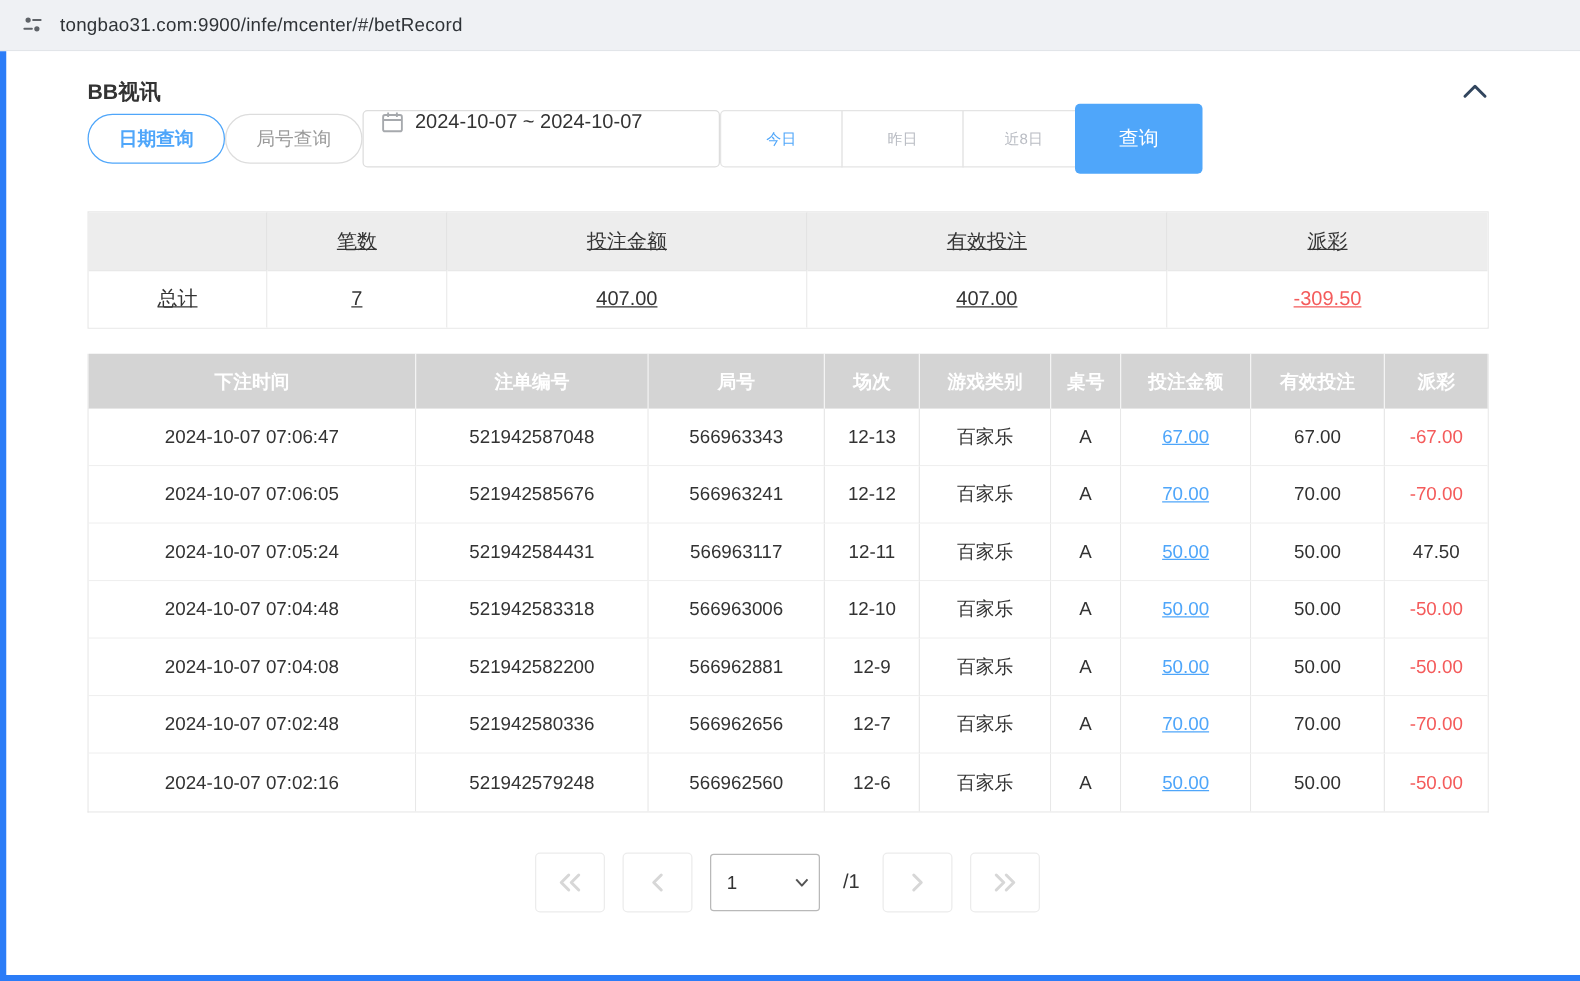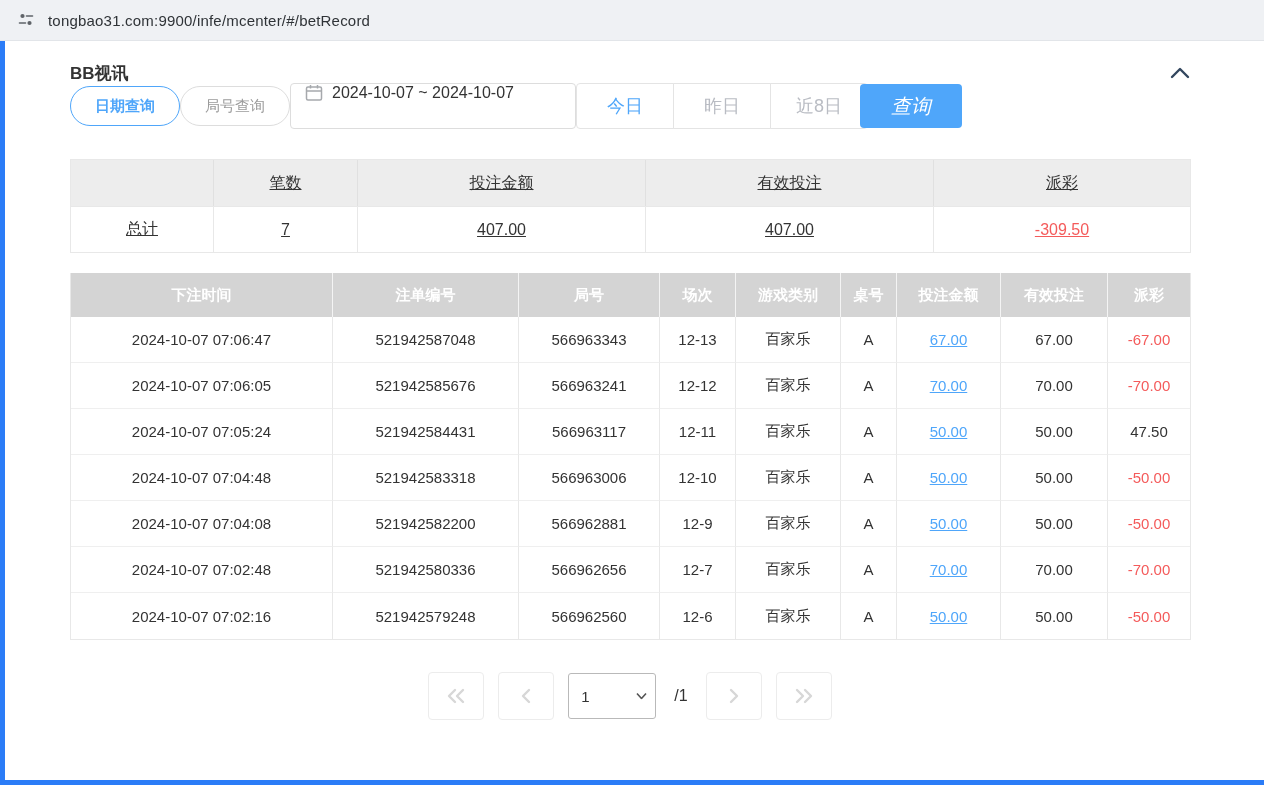--- a/index.html
+++ b/index.html
@@ -47,28 +47,28 @@
   }
   .pill.active{border-color:var(--accent);color:var(--accent);font-weight:bold;}
   .date-input{
     width:286px;height:46px;border:1px solid #ddd;border-radius:4px;
     display:flex;align-items:flex-start;gap:9px;padding:0 14px;cursor:pointer;
   }
   .date-input span{font-size:16px;color:#333;}
   .quick{display:flex;}
   .qbtn{
     width:98px;height:46px;background:#fff;border:1px solid #e4e4e4;
-    font-size:18px;color:#b9bcc3;cursor:pointer;margin-left:-1px;font-family:inherit;
+    font-size:12px;color:#b9bcc3;cursor:pointer;margin-left:-1px;font-family:inherit;
   }
   .qbtn:first-child{margin-left:0;border-radius:4px 0 0 4px;}
   .qbtn:last-child{border-radius:0 4px 4px 0;}
   .qbtn.active{color:var(--accent);position:relative;z-index:1;}
   .search{
-    width:102px;height:44px;margin-left:-8px;background:var(--accent);color:#fff;
-    border:none;border-radius:4px;font-size:20px;cursor:pointer;font-family:inherit;font-style:italic;
+    width:102px;height:56px;margin-left:-8px;background:var(--accent);color:#fff;
+    border:none;border-radius:4px;font-size:16px;cursor:pointer;font-family:inherit;
   }
   
   .sum{margin-top:30px;border:1px solid var(--border);width:1121px;}
   .sum-row{display:grid;grid-template-columns:143px 144px 288px 288px 1fr;}
   .sc{
     height:46px;display:flex;align-items:center;justify-content:center;
     font-size:16px;border-right:1px solid var(--border);text-decoration:underline;
   }
   .sc:last-child{border-right:none;}
   .sum-head .sc{background:var(--summary-head-bg);border-right:1px solid #e0e0e0;}

